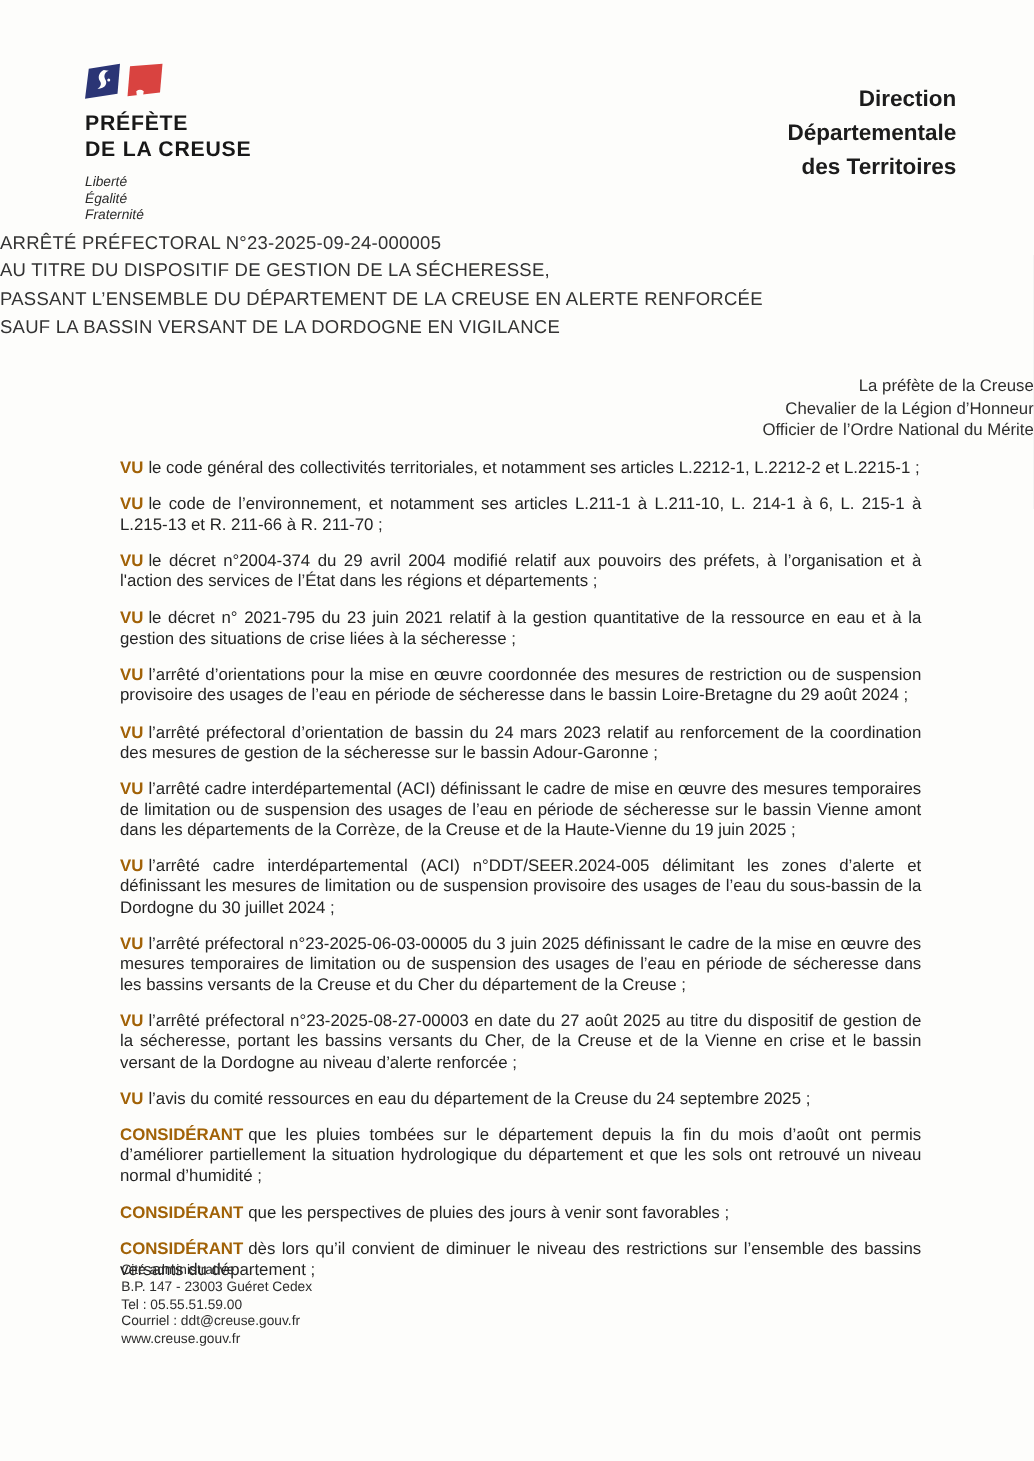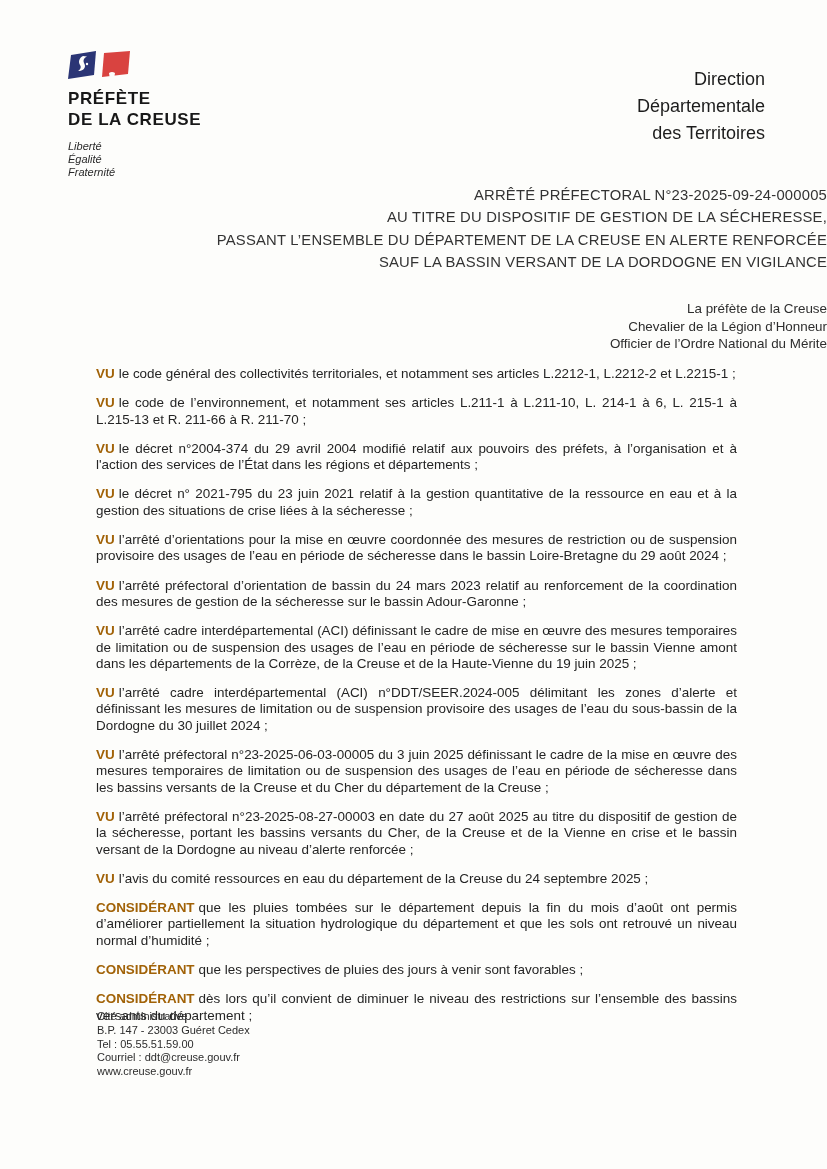--- a/index.html
+++ b/index.html
@@ -38,32 +38,32 @@
     line-height: 13px;
     color: #2a2a2a;
   }
 
   .service {
     position: absolute;
     right: 62px;
     top: 66px;
     text-align: right;
     font-size: 18px;
-    font-weight: 400;
+    font-weight: 700;
     line-height: 27px;
     color: #1c1c1c;
   }
 
   
   .doc-title {
     position: absolute;
     left: 0;
     top: 184px;
     width: 100%;
-    text-align: right;
+    text-align: left;
     font-size: 14.8px;
     line-height: 22.4px;
     color: #333333;
     letter-spacing: 0.2px;
   }
 
   .authority {
     position: absolute;
     left: 0;
     top: 300px;

